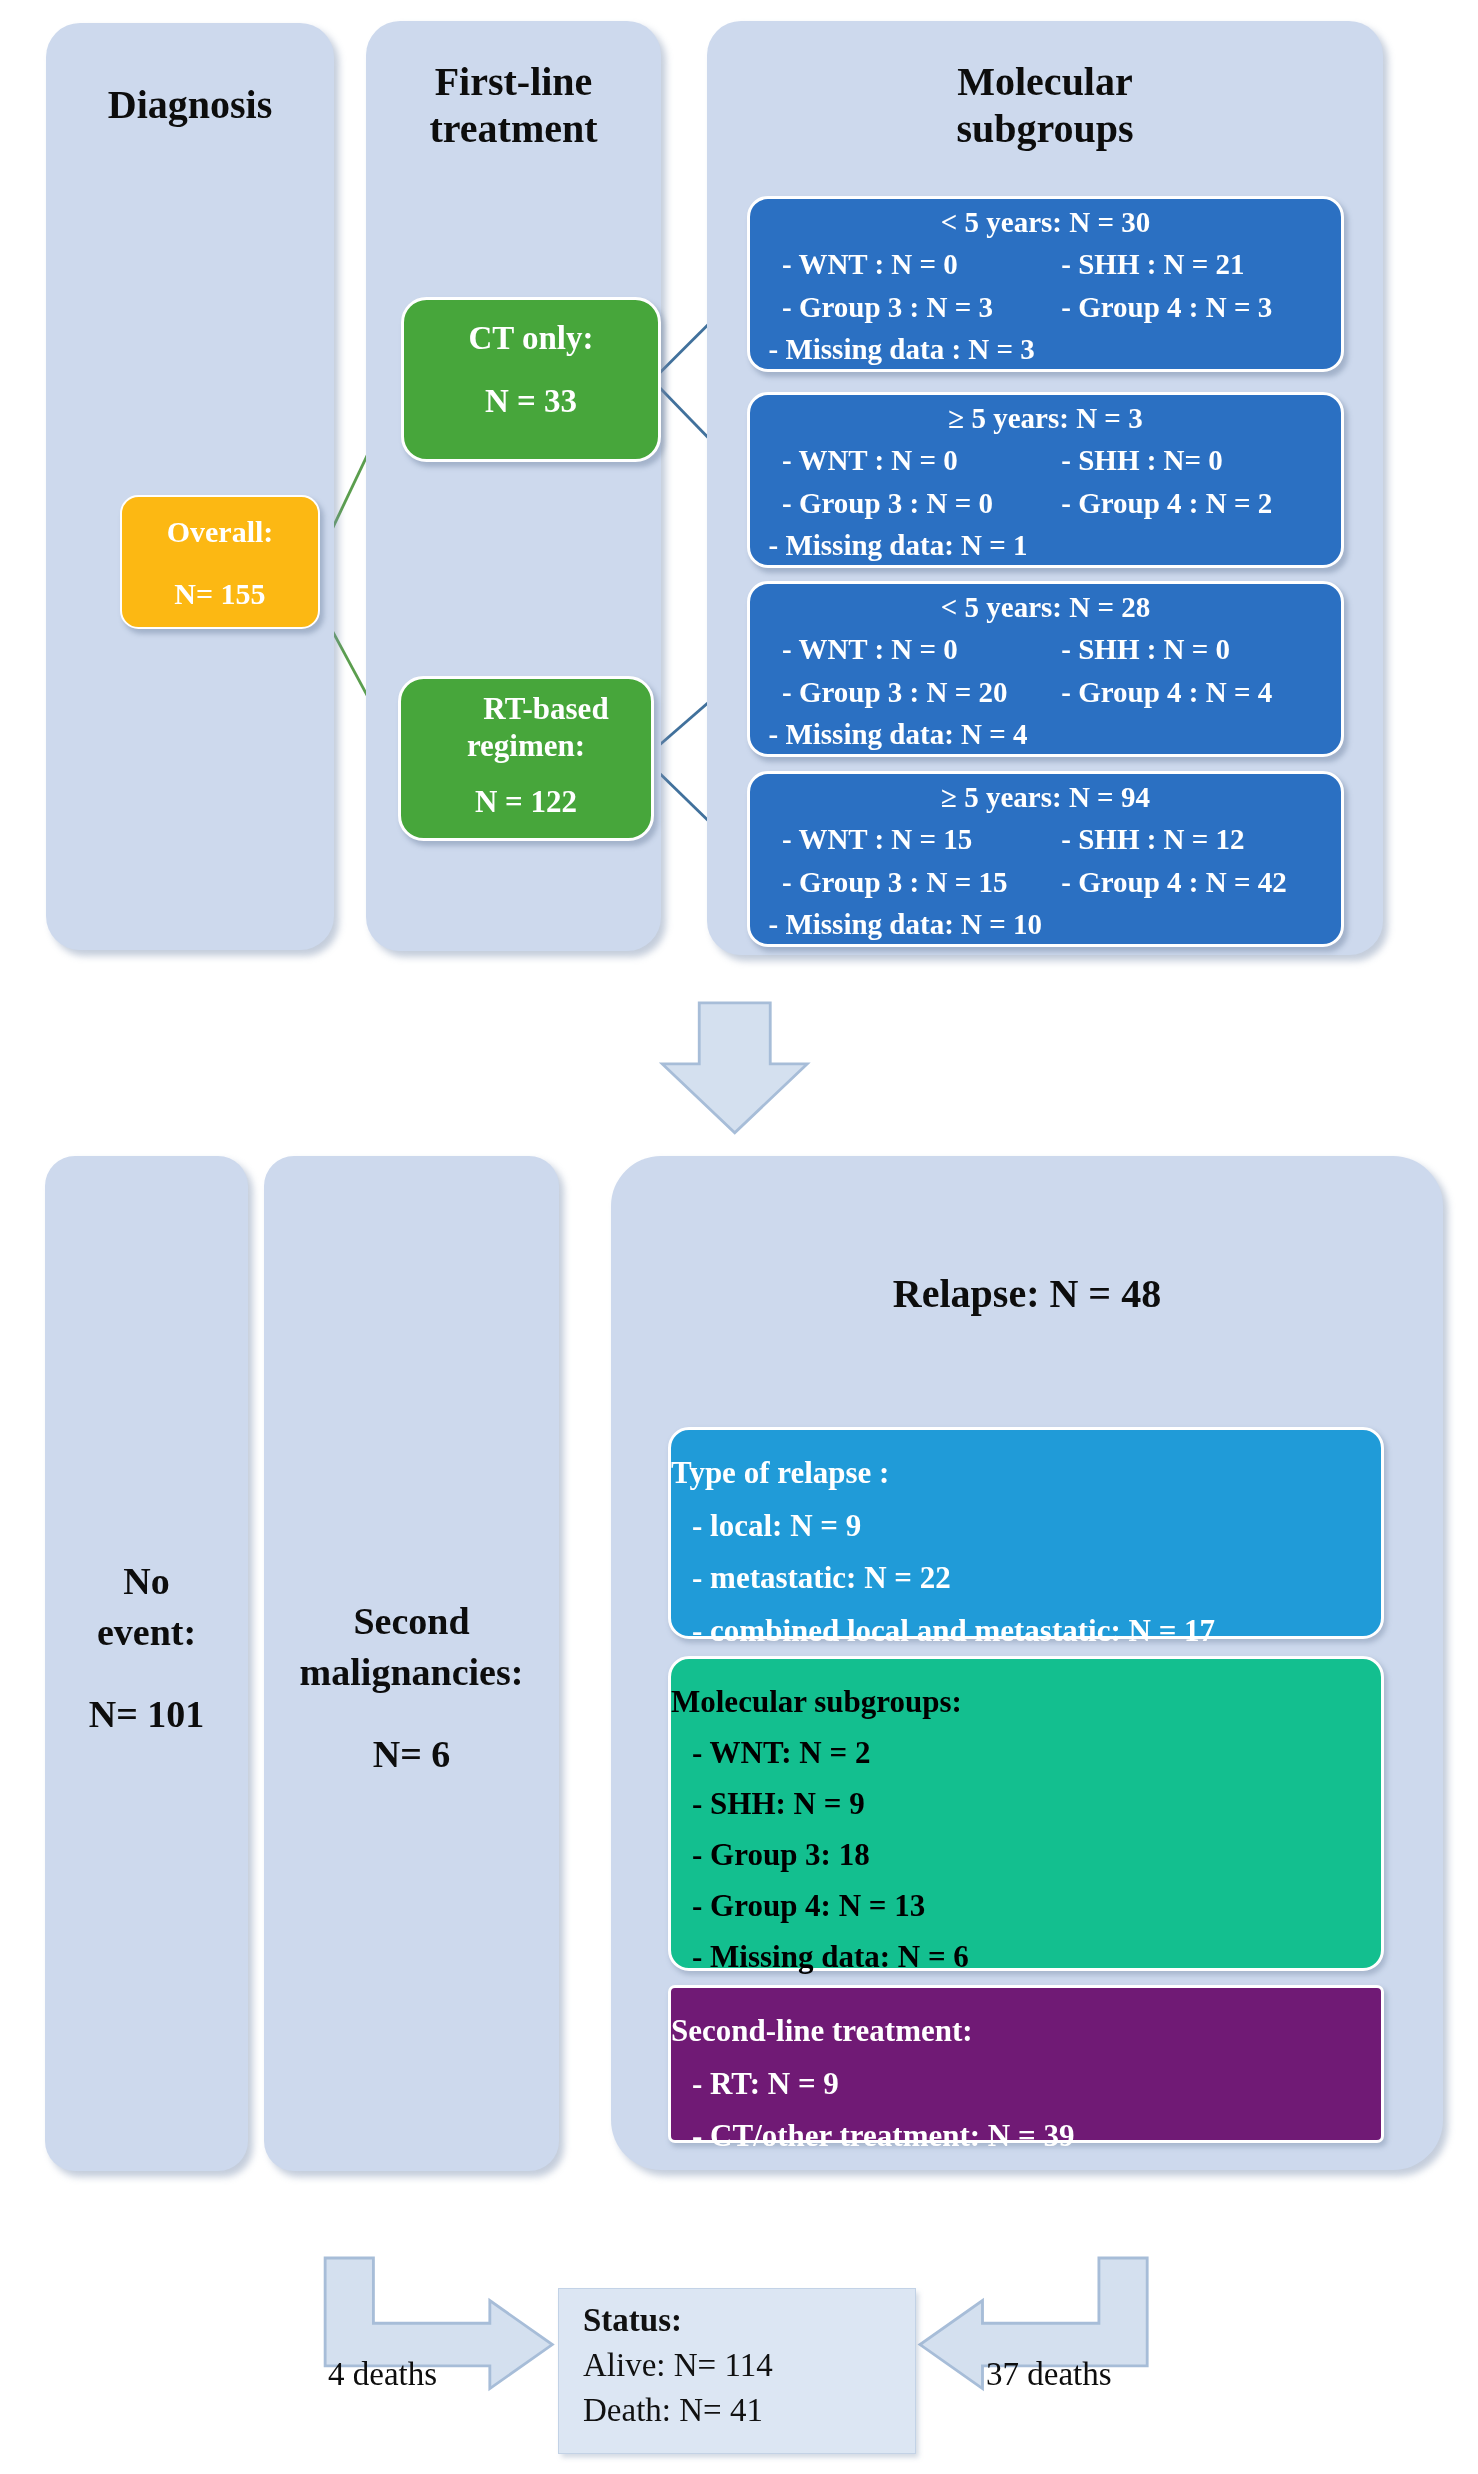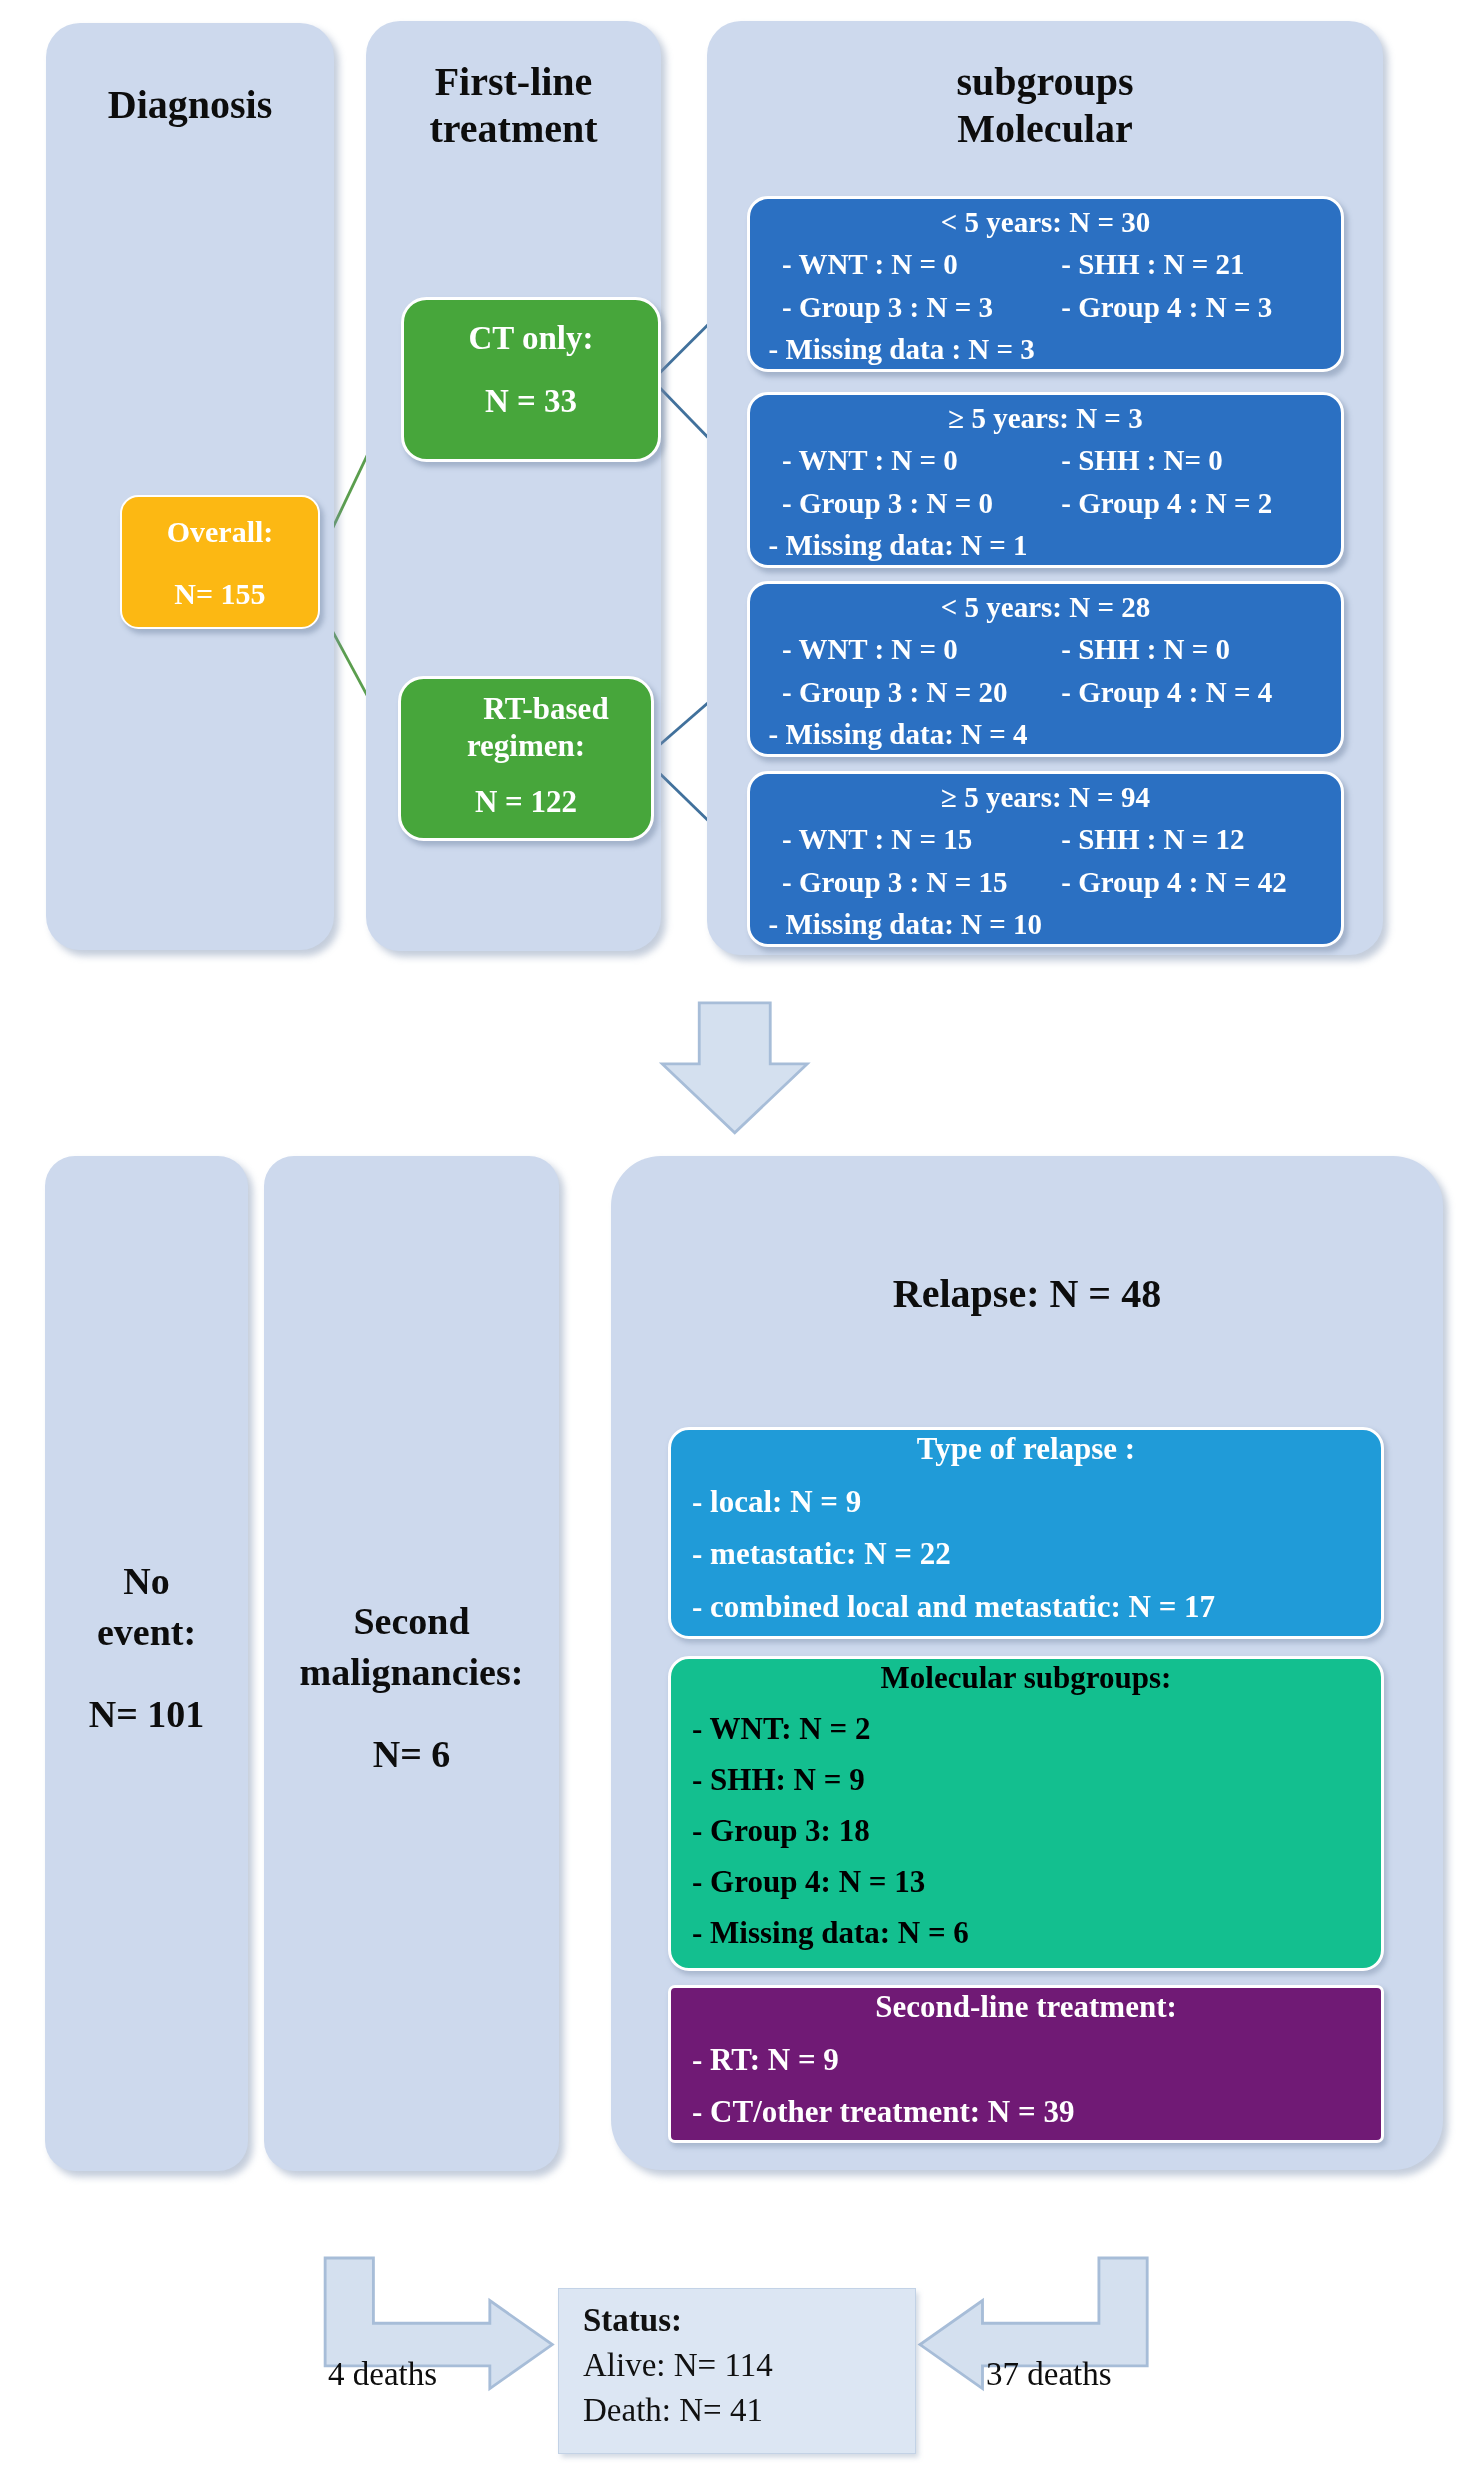--- a/index.html
+++ b/index.html
@@ -35,21 +35,21 @@
   .sgbox .row { display: flex; padding: 0 32px; margin-top: 8.5px; text-align: left; }
   .sgbox .row .l { width: 53%; }
   .sgbox .row .r { flex: 1; }
   .sgbox .ftr { padding: 0 18.5px; margin-top: 8.5px; text-align: left; }
   .inner-box {
     position: absolute; left: 668px; width: 716px;
     border: 3.6px solid #ffffff; border-radius: 21px;
     font-weight: bold; font-size: 31px; line-height: 37px;
     box-shadow: 2.8px 3.6px 5px rgba(100,120,150,0.35);
   }
-  .inner-box .title { text-align: center; margin-top: 0; }
+  .inner-box .title { text-align: left; margin-top: 24px; }
   .inner-box .line { padding-left: 21px; text-align: left; }
   .cyan-box  { background: #209bd8; color: #ffffff; }
   .teal-box  { background: #13bf8f; color: #000000; }
   .green2-box{ background: #701a75; color: #ffffff; border-radius: 7px; }
   .side-label {
     position: absolute; font-weight: bold; font-size: 38px; line-height: 51px;
     text-align: center; color: #0d0d0d;
   }
   .side-label .nval { margin-top: 31px; }
   .relapse-title {
@@ -96,22 +96,22 @@
       <div>treatment</div>
     </div>
   </div>
 
   <div class="col" style="left:46px; top:23.4px; width:288px; height:927px;">
     <div class="col-title" style="padding-top:58px;">Diagnosis</div>
   </div>
 
   <div class="col" style="left:707px; top:21px; width:676px; height:934px;">
     <div class="col-title" style="padding-top:37px;">
+      <div>Molecular</div>
       <div>subgroups</div>
-      <div>Molecular</div>
     </div>
   </div>
 
   <div class="node yellow-box" style="left:120px; top:495px; width:200px; height:134px; border-width:2.8px;">
     <div style="margin-top:17px;">Overall:</div>
     <div style="margin-top:25.6px;">N= 155</div>
   </div>
 
   <div class="node green-box" style="left:401px; top:297px; width:260px; height:165px; font-size:33px; line-height:38px;">
     <div style="margin-top:18.5px;">CT only:</div>

